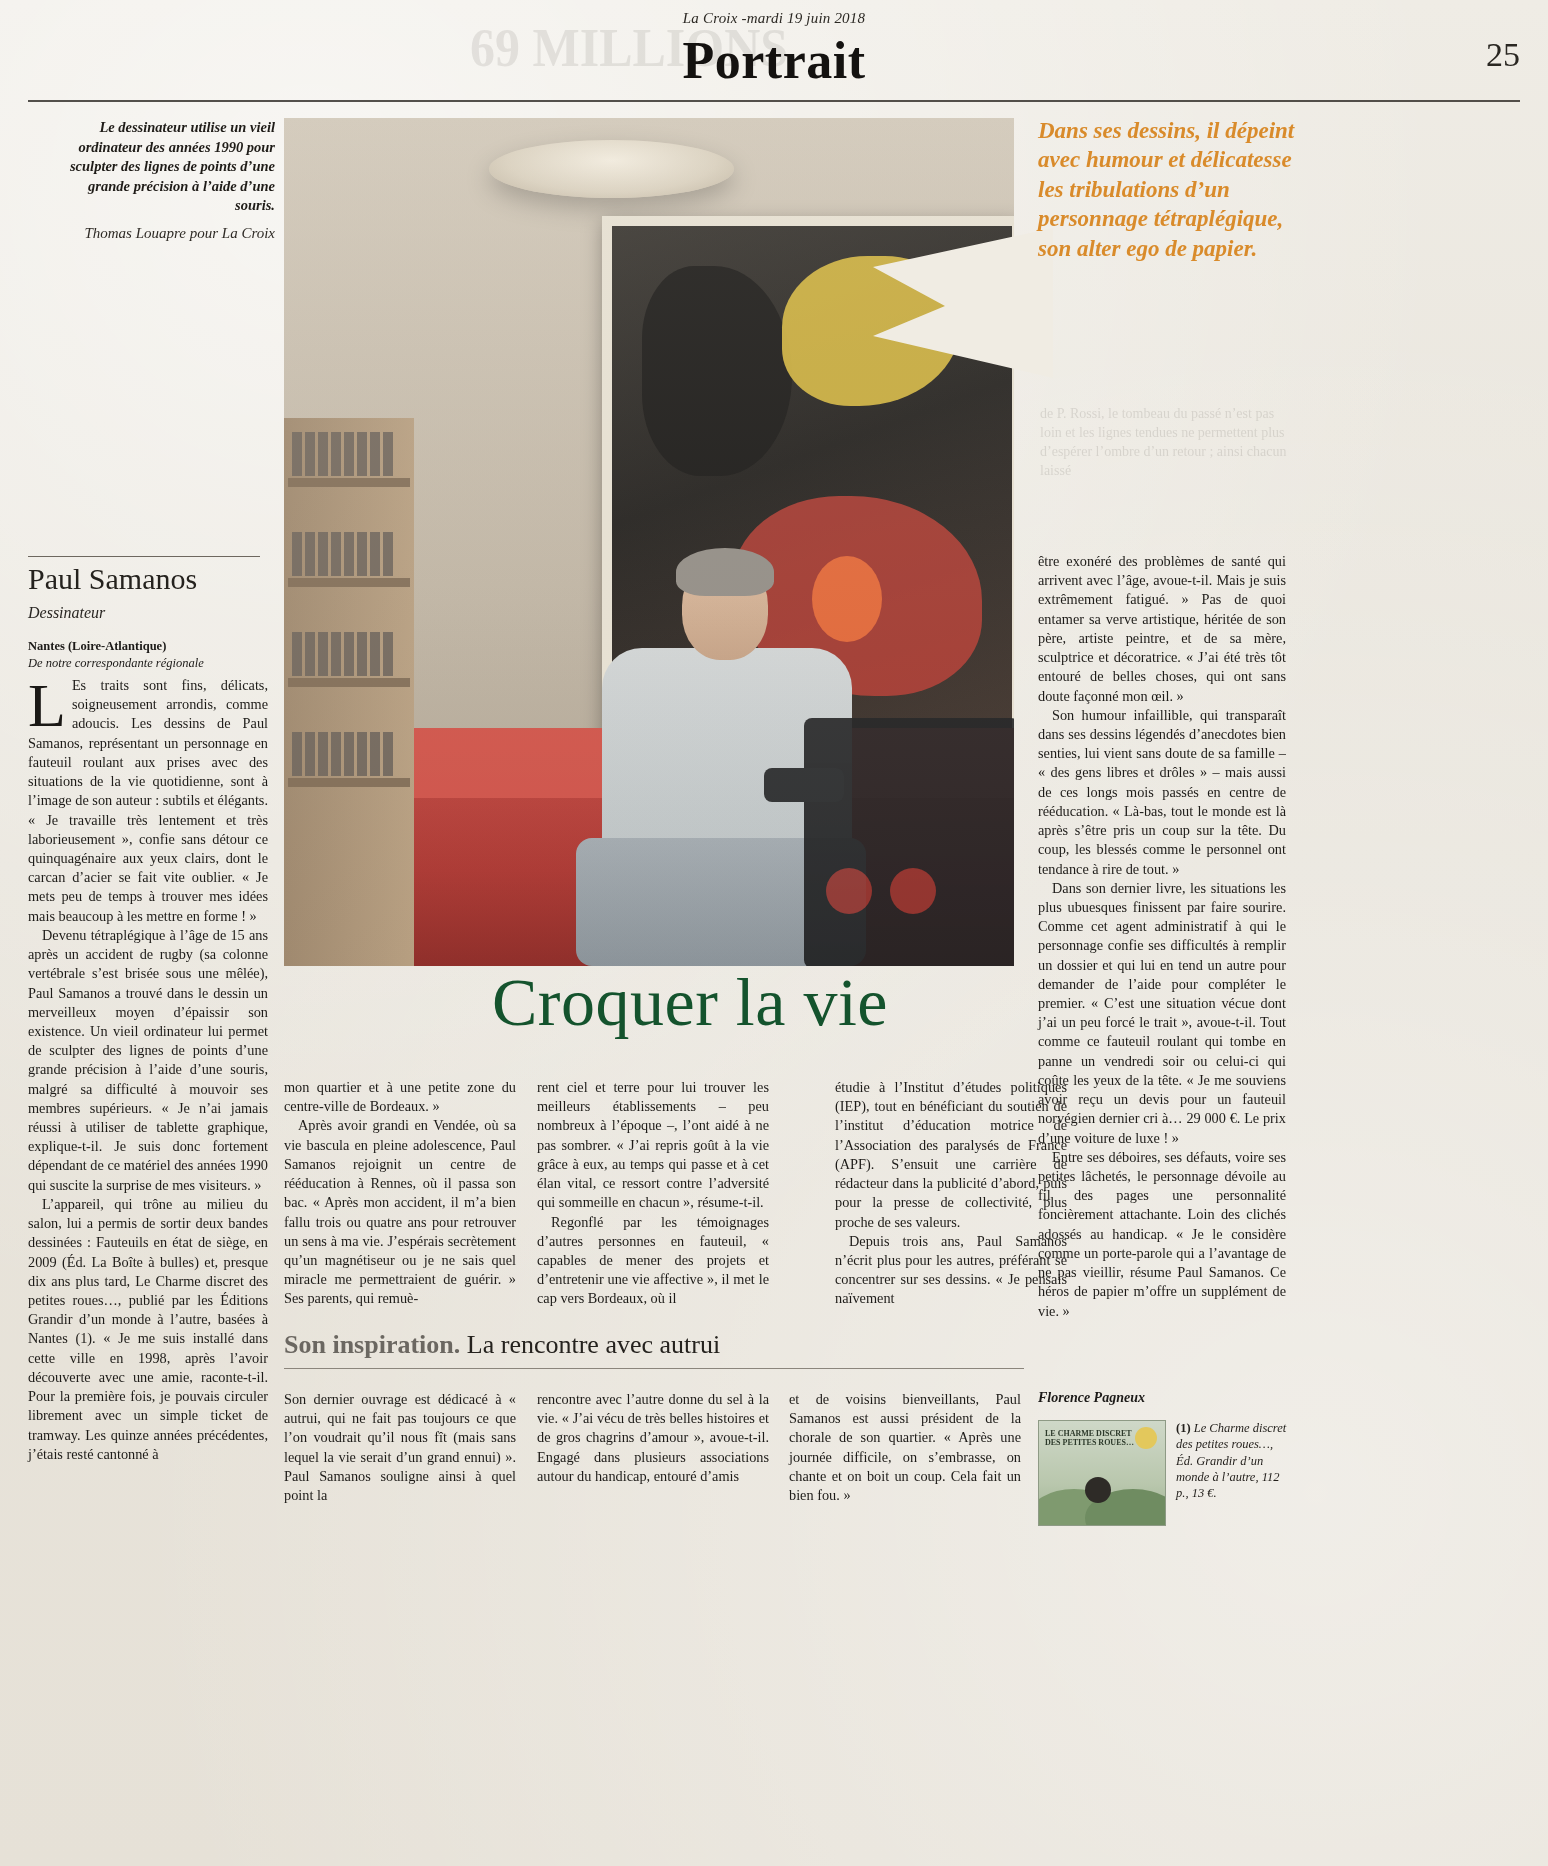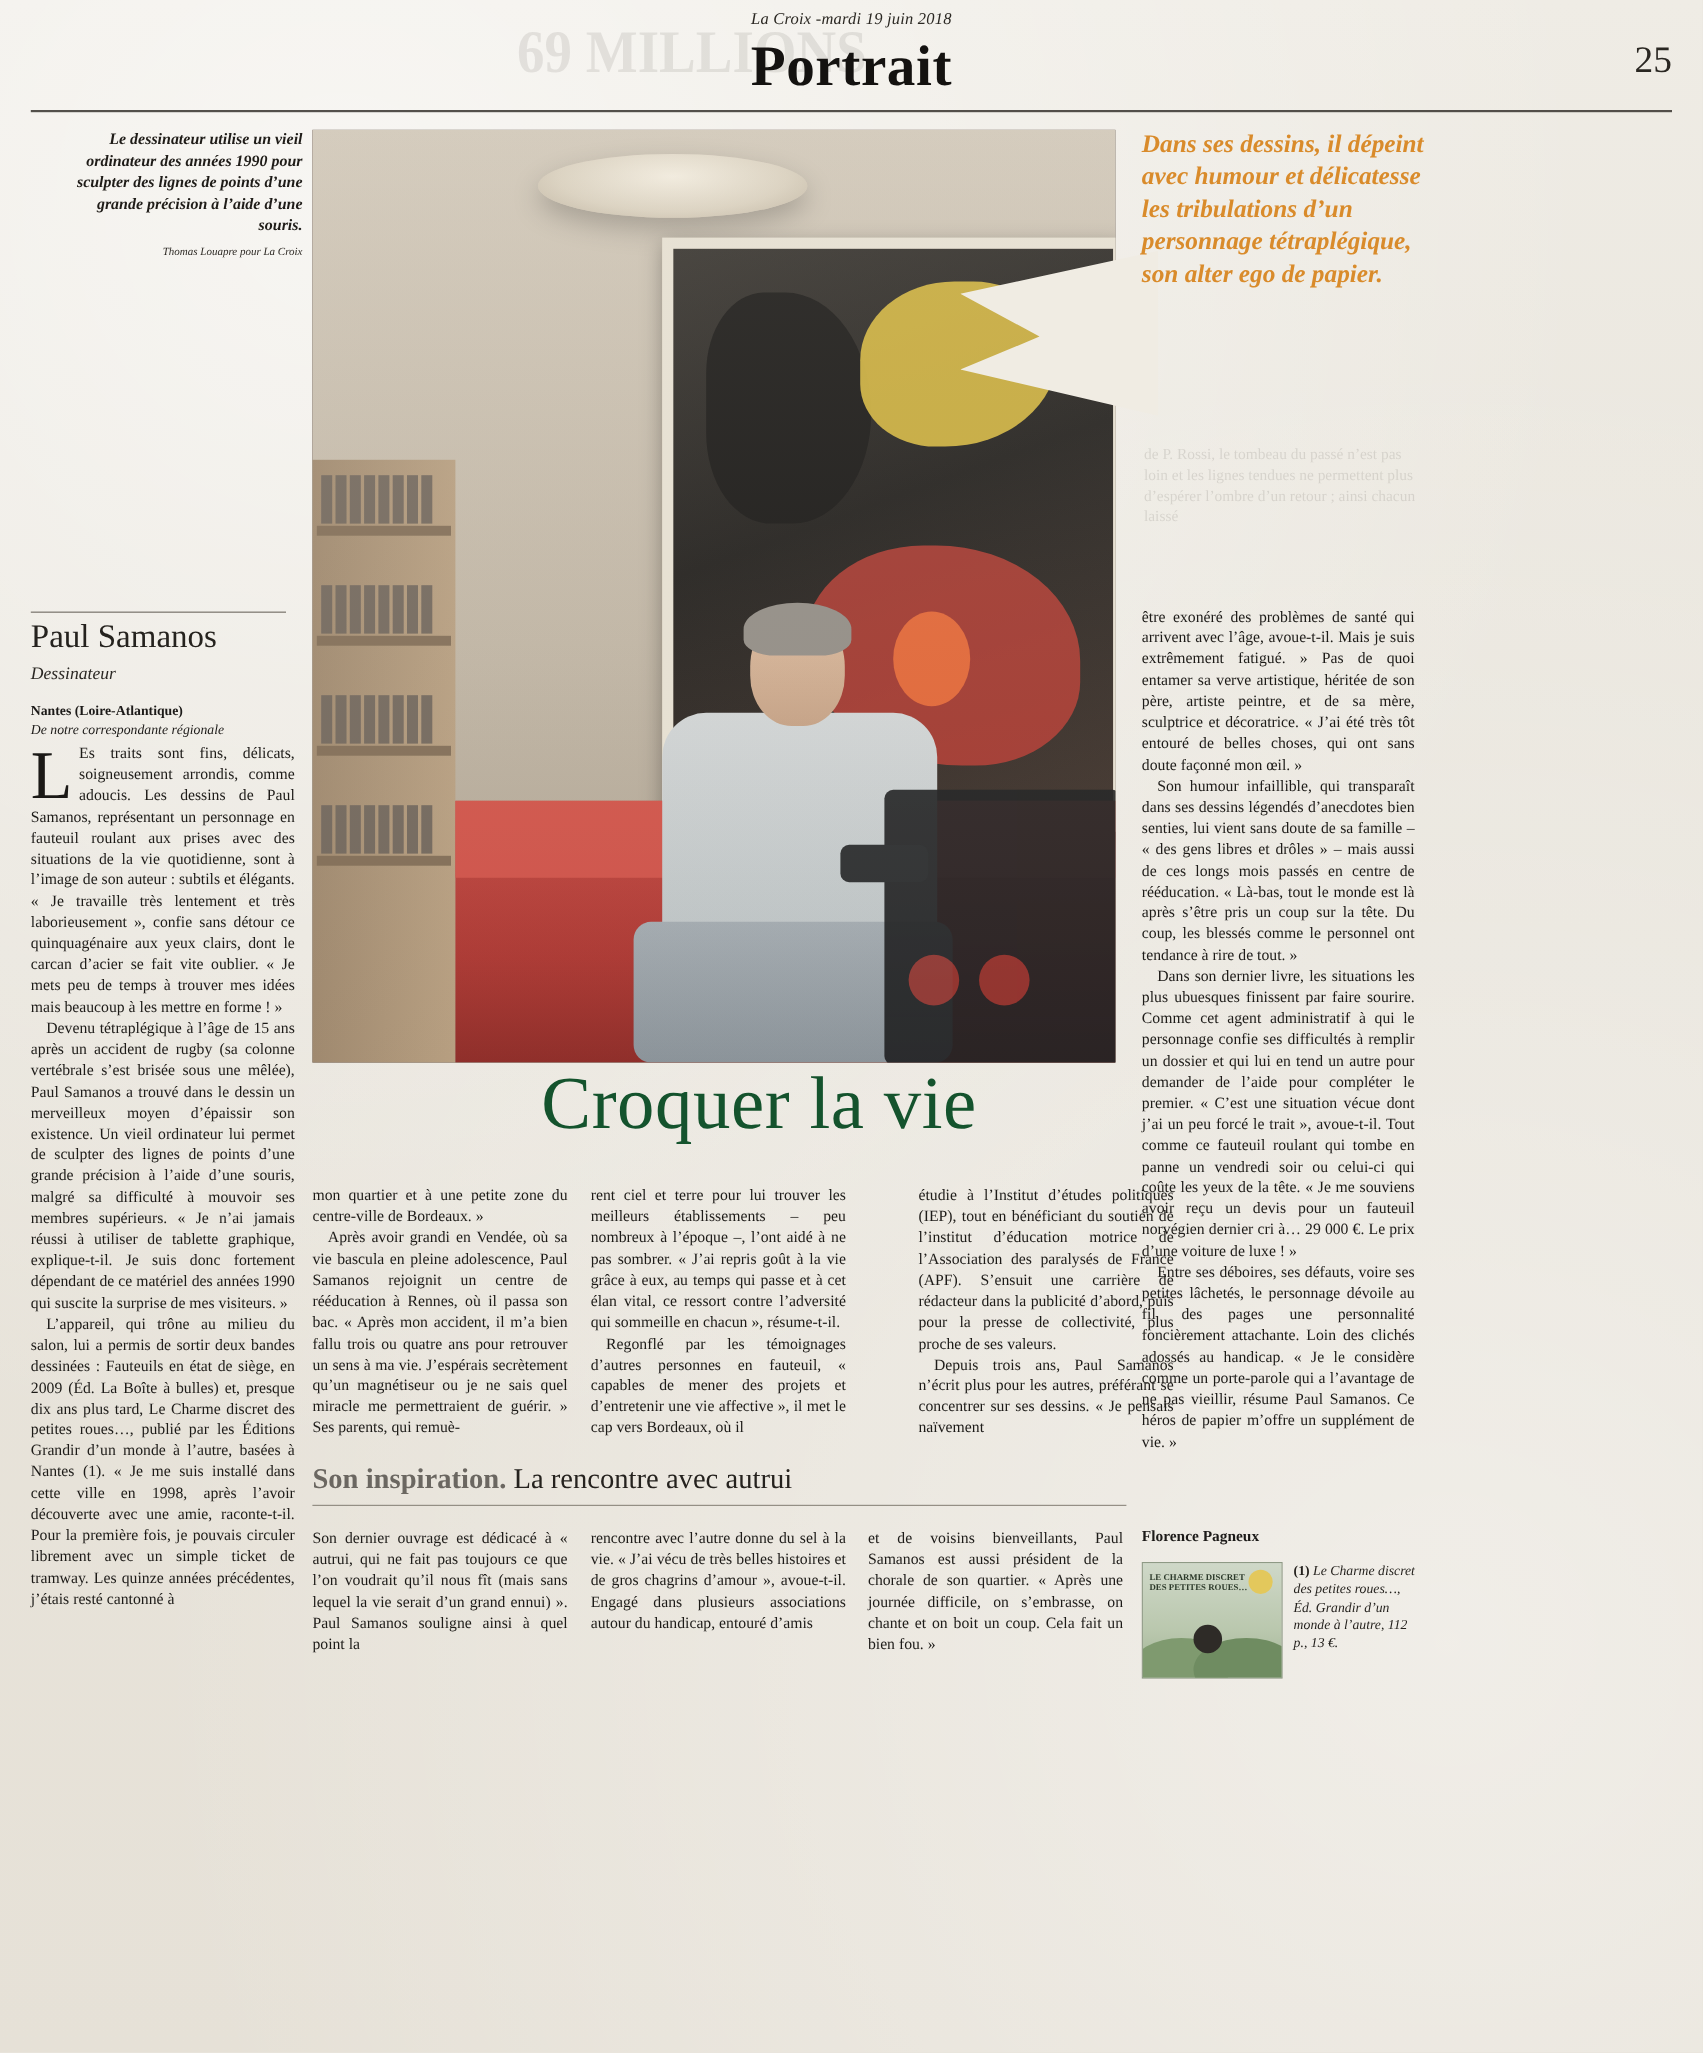--- a/index.html
+++ b/index.html
@@ -43,21 +43,21 @@
   .rule{
     position:absolute;left:28px;right:28px;top:100px;height:2px;background:#2a2722;opacity:.8;
   }
 
   
   .caption{
     position:absolute;left:45px;top:118px;width:230px;text-align:right;
     font-style:italic;font-weight:bold;font-size:14.5px;line-height:1.35;color:#1f1c18;
   }
   .caption .credit{
-    font-weight:normal;font-size:10px;margin-top:7px;color:#2e2a25;
+    font-weight:normal;font-size:15px;margin-top:7px;color:#2e2a25;
   }
 
   
   .photo{
     position:absolute;left:284px;top:118px;width:730px;height:848px;overflow:hidden;
     background:#6a5c52;
   }
   .ph-wall{position:absolute;inset:0;background:linear-gradient(180deg,#cfc6b7 0%,#bdb2a1 55%,#a79b8a 100%);}
   .ph-lamp{
     position:absolute;left:205px;top:22px;width:245px;height:58px;border-radius:50%;
@@ -163,21 +163,21 @@
     font-weight:bold;font-size:26px;color:#6b6761;display:inline;
   }
   .insp .txt{font-size:26px;color:#25221e;display:inline;}
   .insp-rule{position:absolute;left:284px;top:1368px;width:740px;height:1px;background:#8b857c;}
 
   .colA2{left:284px;top:1390px;width:232px;}
   .colB2{left:537px;top:1390px;width:232px;}
   .colC2{left:789px;top:1390px;width:232px;}
 
   .signature{
-    position:absolute;left:1038px;top:1390px;width:248px;font-weight:bold;font-size:14px;
+    position:absolute;left:1038px;top:1390px;width:248px;font-weight:bold;font-size:14px;font-style:italic;
   }
 
   
   .book{
     position:absolute;left:1038px;top:1420px;width:126px;height:104px;
     background:linear-gradient(180deg,#cfd8c8 0%,#b9c7ad 60%,#9fb293 100%);
     border:1px solid #8e9a85;overflow:hidden;
   }
   .book .bt{
     position:absolute;left:6px;top:8px;width:92px;font-size:8px;font-weight:bold;color:#2d3a2b;line-height:1.15;

